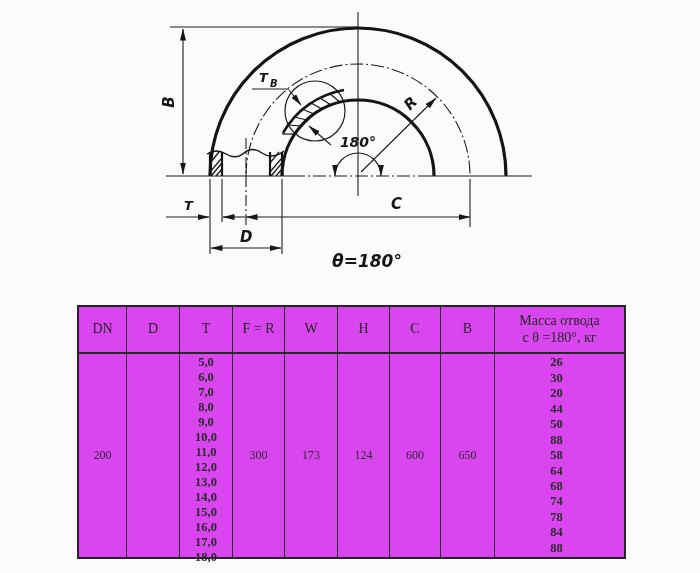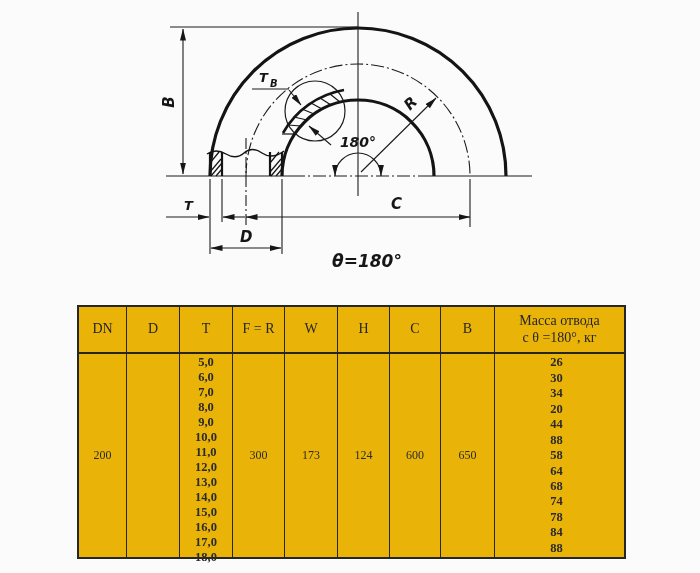--- a/index.html
+++ b/index.html
@@ -17,21 +17,21 @@
   .dim-sub{font-family:"DejaVu Sans",sans-serif;font-style:italic;font-weight:700;font-size:10px;fill:#161616;}
   .big-label{font-family:"DejaVu Sans",sans-serif;font-style:italic;font-weight:700;font-size:17px;fill:#161616;}
   .angle-label{font-family:"DejaVu Sans",sans-serif;font-style:italic;font-weight:700;font-size:14px;fill:#161616;}
   
   .spec-table{
     position:absolute;left:77px;top:305px;
     width:549px;height:254px;
     border:2px solid #262626;
     box-sizing:border-box;
     display:flex;
-    background:#eab308;
+    background:#d946ef;
   }
   .col{box-sizing:border-box;border-right:1px solid #262626;display:flex;flex-direction:column;}
   .col:last-child{border-right:none;}
   .hcell{
     height:45px;flex:none;border-bottom:2px solid #262626;
     display:flex;flex-direction:column;align-items:center;justify-content:center;
     font-size:14px;color:#262626;text-align:center;line-height:1.2;
   }
   .bcell{flex:1;display:flex;align-items:center;justify-content:center;font-size:12px;color:#2b2b2b;}
   .list-body{flex:1;display:flex;flex-direction:column;padding:1px 0;}
@@ -194,23 +194,23 @@
   </div>
 
   <div class="col" style="width:129px">
     <div class="hcell">
       <span>Масса отвода</span>
       <span>с θ =180°, кг</span>
     </div>
     <div class="list-body mass-body">
       <div class="row-line">26</div>
       <div class="row-line">30</div>
-      <div class="row-line">34</div>
       <div class="row-line">20</div>
       <div class="row-line">44</div>
+      <div class="row-line">50</div>
       <div class="row-line">88</div>
       <div class="row-line">58</div>
       <div class="row-line">64</div>
       <div class="row-line">68</div>
       <div class="row-line">74</div>
       <div class="row-line">78</div>
       <div class="row-line">84</div>
       <div class="row-line">88</div>
     </div>
   </div>

